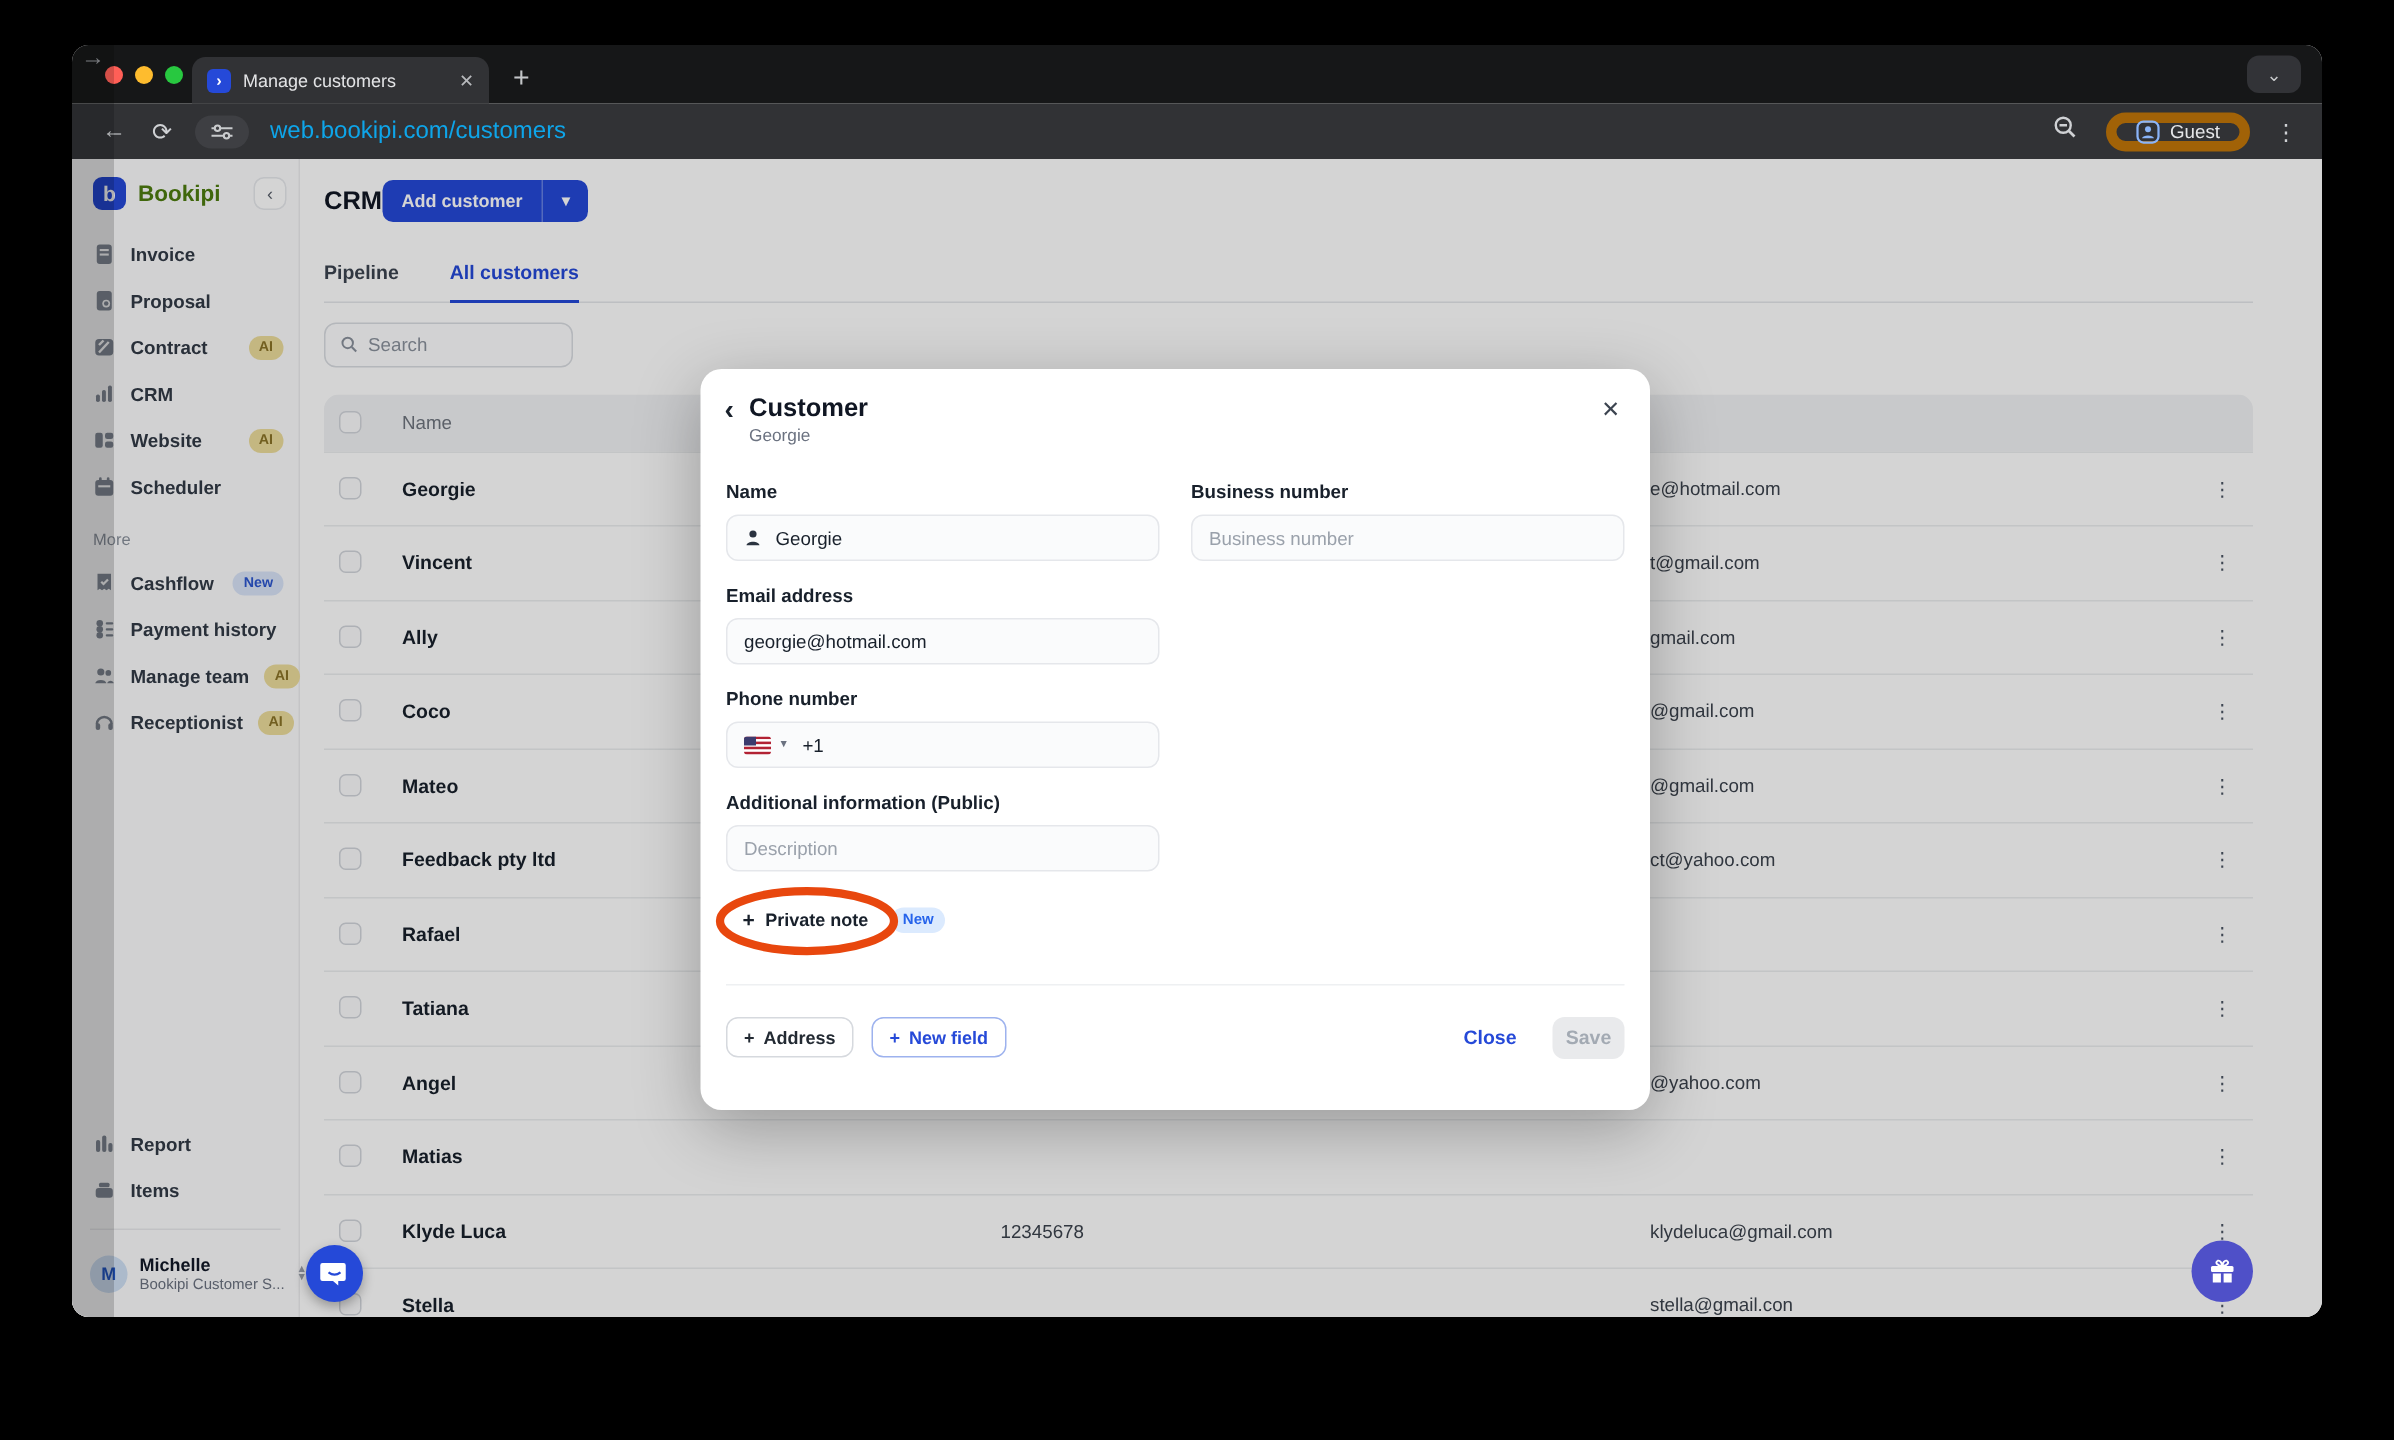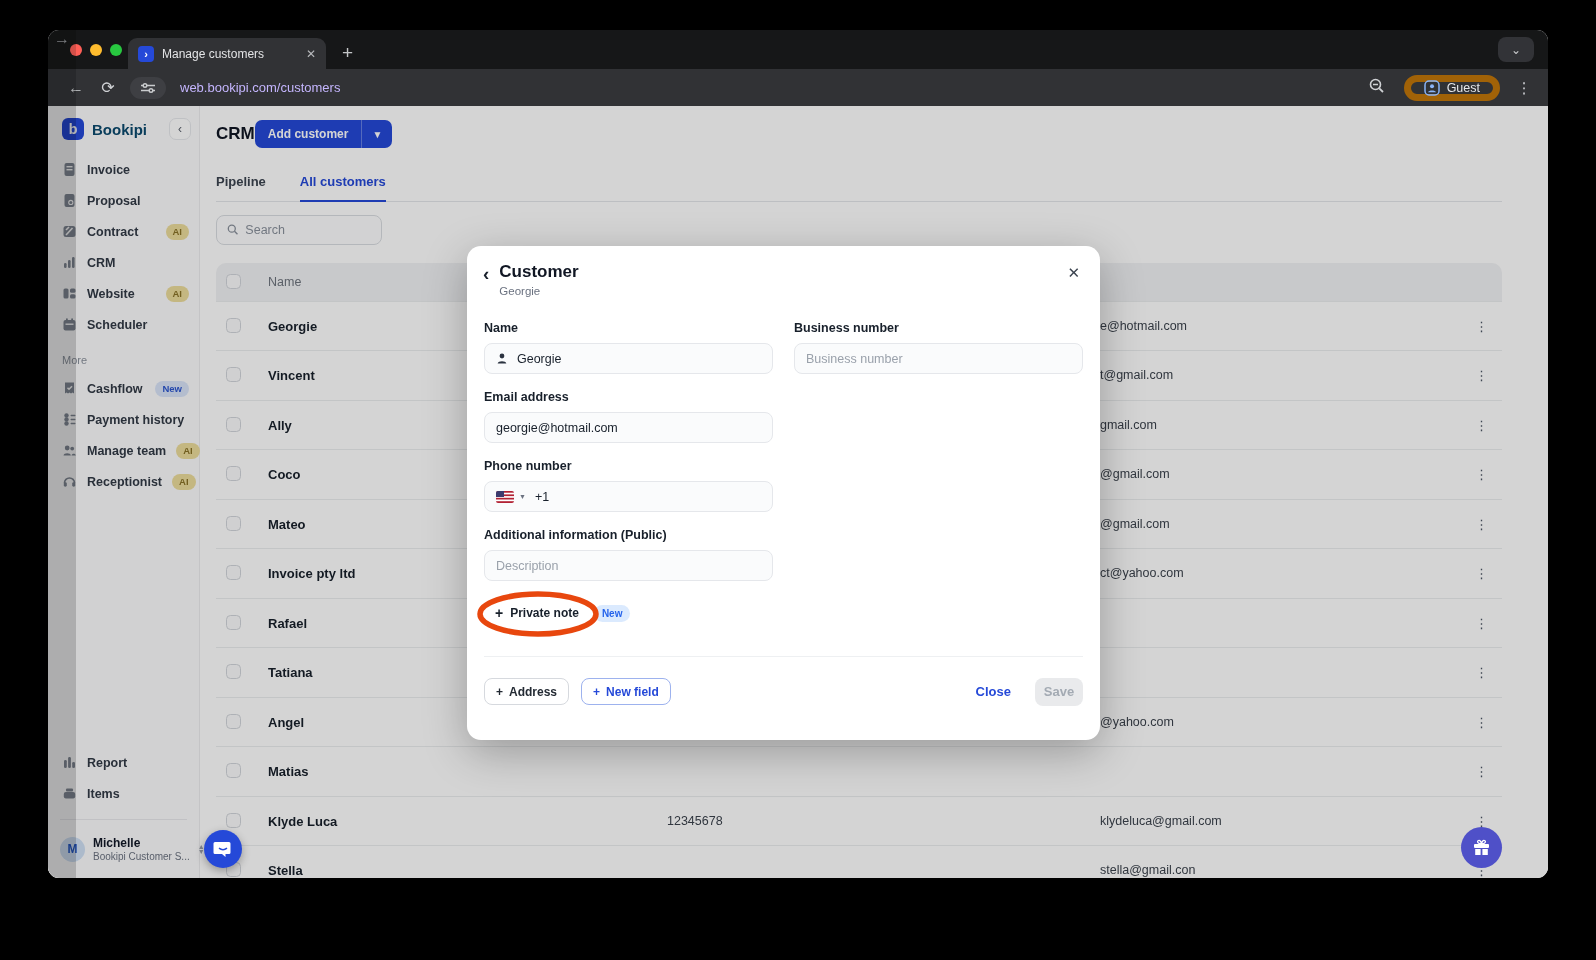--- a/index.html
+++ b/index.html
@@ -15,33 +15,33 @@
   .tab { margin-left:80px; width:198px; height:31px; background:#313235; border-radius:9px 9px 0 0; display:flex; align-items:center; padding:0 10px; gap:8px; }
   .favicon { width:16px; height:16px; border-radius:4px; background:#2549d8; color:#fff; font-size:11px; font-weight:bold; display:flex; align-items:center; justify-content:center; }
   .tab-title { font-size:12px; color:#e3e4e6; flex:1; white-space:nowrap; overflow:hidden; }
   .tab-close { color:#b7b9bc; font-size:12px; }
   .newtab-btn { color:#c3c5c7; font-size:19px; margin-left:16px; margin-bottom:5px; }
   .strip-chevron { position:absolute; right:14px; top:7px; width:36px; height:25px; border-radius:8px; background:#323337; color:#c9cbcd; font-size:12px; display:flex; align-items:center; justify-content:center; }
   .toolbar { height:37px; background:#313235; display:flex; align-items:center; padding:0 14px; gap:4px; }
   .nav-ic { width:28px; text-align:center; font-size:16px; color:#cfd1d4; }
   .nav-ic.dim { color:#797b7f; }
   .site-chip { width:36px; height:22px; border-radius:11px; background:#3e3f43; display:flex; align-items:center; justify-content:center; margin-left:4px; }
-  .url { color:#c4b5fd; font-size:13px; margin-left:10px; flex:1; }
+  .url { color:#0ea5e9; font-size:16px; margin-left:10px; flex:1; }
   .guest-pill { height:26px; border:7px solid #a16207; border-radius:13px; display:flex; align-items:center; gap:7px; padding:0 13px; margin:0 10px 0 14px; }
   .guest-pill span { color:#e6e7e9; font-size:12.5px; }
   .kebab-v { color:#cfd1d4; font-size:15px; letter-spacing:0; width:20px; text-align:center; }
 
   
   .app { position:relative; height:772px; display:flex; background:#fff; }
   .dim { position:absolute; inset:0; background:rgba(0,0,0,0.17); z-index:40; }
 
   .sidebar { width:152px; background:#fcfcfd; border-right:1px solid #ececef; display:flex; flex-direction:column; flex-shrink:0; }
   .brand-row { display:flex; align-items:center; padding:12px 8px 14px 14px; }
   .logo { width:22px; height:22px; border-radius:6px; background:#2549d8; color:#fff; font-size:14px; font-weight:800; display:flex; align-items:center; justify-content:center; }
-  .brand { font-size:15px; font-weight:800; color:#0c4a6e; margin-left:8px; flex:1; }
+  .brand { font-size:15px; font-weight:800; color:#4d7c0f; margin-left:8px; flex:1; }
   .collapse-btn { width:22px; height:22px; border-radius:7px; border:1px solid #e6e8ec; background:#fff; color:#565d68; font-size:12px; display:flex; align-items:center; justify-content:center; }
   .nav-item { height:31px; display:flex; align-items:center; padding:0 10px 0 14px; gap:10px; }
   .nav-item svg { flex-shrink:0; }
   .nav-label { font-size:12.5px; font-weight:600; color:#323a46; flex:1; white-space:nowrap; }
   .badge-ai { background:#ecdc9c; color:#8a7327; font-size:9.5px; font-weight:700; padding:2.5px 7px; border-radius:9px; }
   .badge-new { background:#d9e4f8; color:#2c56cf; font-size:9.5px; font-weight:700; padding:2.5px 7px; border-radius:9px; }
   .section-label { font-size:11px; color:#8a919c; padding:14px 14px 7px; }
   .side-spacer { flex:1; }
   .side-divider { height:1px; background:#e8e9ec; margin:10px 12px; }
   .user-row { display:flex; align-items:center; padding:6px 10px 16px 12px; gap:8px; }
@@ -358,21 +358,21 @@
           </div>
         <div class="row">
             <span class="cb"></span>
             <span class="cell-name">Mateo</span>
             <span class="cell-phone"></span>
             <span class="cell-email">@gmail.com</span>
             <span class="cell-kebab">⋮</span>
           </div>
         <div class="row">
             <span class="cb"></span>
-            <span class="cell-name">Invoice pty ltd</span>
+            <span class="cell-name">Feedback pty ltd</span>
             <span class="cell-phone"></span>
             <span class="cell-email">ct@yahoo.com</span>
             <span class="cell-kebab">⋮</span>
           </div>
         <div class="row">
             <span class="cb"></span>
             <span class="cell-name">Rafael</span>
             <span class="cell-phone"></span>
             <span class="cell-email"></span>
             <span class="cell-kebab">⋮</span>

